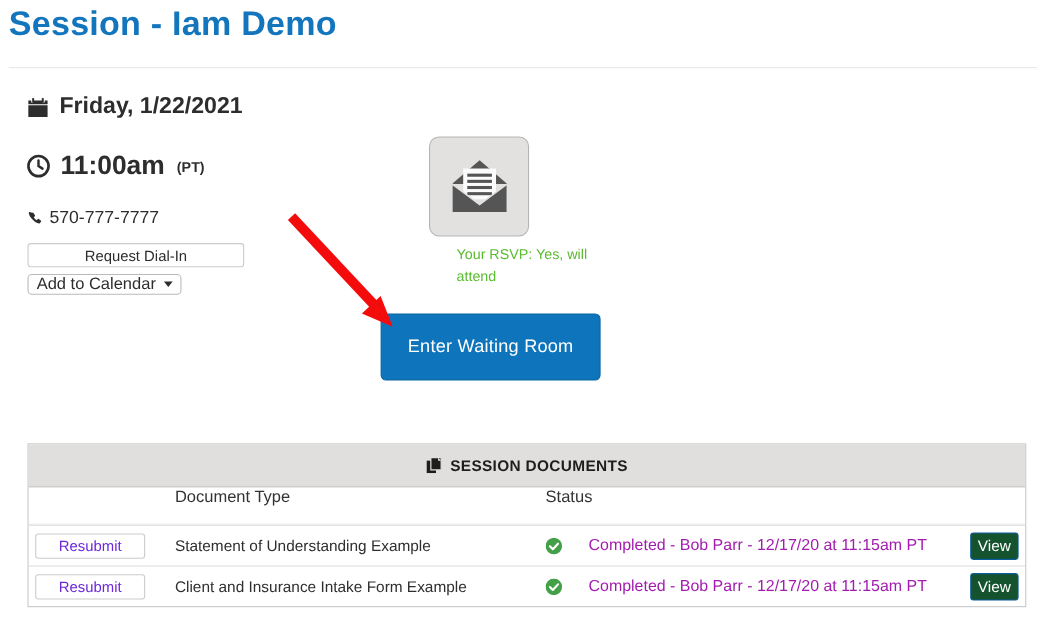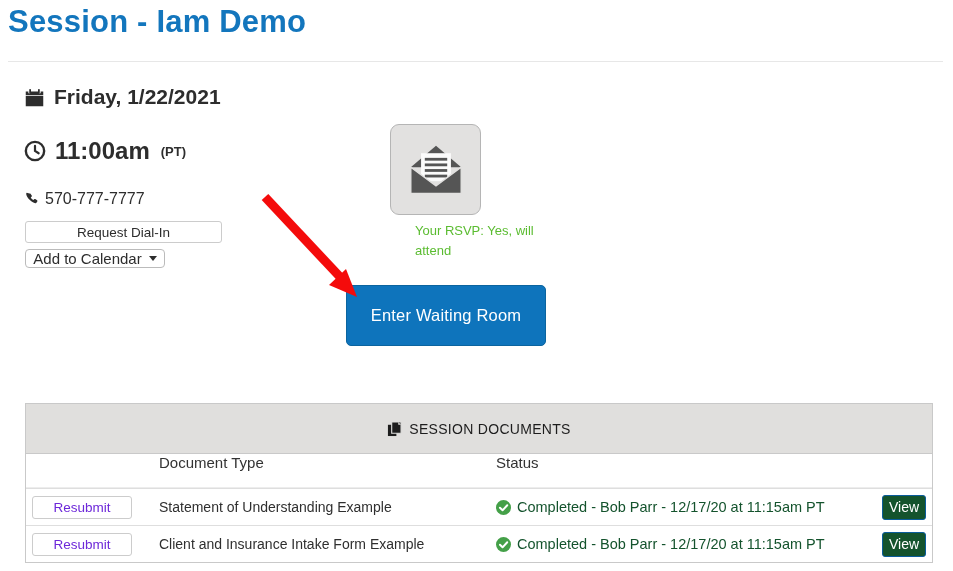--- a/index.html
+++ b/index.html
@@ -23,27 +23,27 @@
   .caret { width:0; height:0; border-left:4px solid transparent; border-right:4px solid transparent; border-top:5px solid #2d2d2d; display:inline-block; }
 
   .rsvp-tile { position:absolute; left:390px; top:124px; width:91px; height:91px; background:#e2e1e0; border:1px solid #b5b5b5; border-radius:9px; display:flex; align-items:center; justify-content:center; cursor:pointer; }
   .rsvp-text { position:absolute; left:371px; top:221px; width:130px; font-size:13px; line-height:1.55; color:#5bbc31;margin-left:44px; }
 
   .enter-btn { position:absolute; left:346px; top:285px; width:200px; height:61px; background:#0e74bc; border:1px solid #0b649f; border-radius:5px; color:#fff; font-size:16.5px; font-weight:500; display:flex; align-items:center; justify-content:center; cursor:pointer; letter-spacing:.2px; }
 
   .arrow-overlay { position:absolute; left:253px; top:185px; width:125px; height:130px; pointer-events:none; }
 
   .tbl { position:absolute; left:25px; top:403px; width:908px; border:1px solid #c9c9c9; background:#fff; }
-  .tbl-caption { height:50px; background:#e0dfdd; border-bottom:1px solid #c9c9c9; display:flex; align-items:center; justify-content:center; gap:7px; font-size:14px; font-weight:400; color:#1d1d1d; letter-spacing:.3px; }
+  .tbl-caption { height:39px; background:#e0dfdd; border-bottom:1px solid #c9c9c9; display:flex; align-items:center; justify-content:center; gap:7px; font-size:14px; font-weight:700; color:#1d1d1d; letter-spacing:.3px; }
   .tbl-head { height:34px; display:flex; font-size:15px; color:#333; border-bottom:1px solid #ededed; }
   .tbl-row { height:37px; display:flex; align-items:center; border-top:1px solid #dedede; }
   .tbl-row:first-of-type { border-top:none; }
   .cell-action { width:133px; padding-left:6px; }
   .cell-doc { width:337px; font-size:14px; color:#2f2f2f; }
-  .cell-status { flex:1; display:flex; align-items:center; gap:6px; font-size:14.5px; color:#14532d; }
+  .cell-status { flex:1; display:flex; align-items:center; gap:24px; font-size:14.5px; color:#a21caf; }
   .cell-view { width:56px; display:flex; justify-content:flex-end; padding-right:6px; }
   .head-doc { width:337px; margin-left:133px; }
   .resubmit-btn { width:100px; height:23px; border:1px solid #ccc; border-radius:3px; background:#fff; font-size:13.5px; color:#6d28d9; cursor:pointer; }
   .view-btn { width:44px; height:25px; background:#14532d; border:1px solid #0a5c9b; border-radius:3px; color:#fff; font-size:14px; cursor:pointer; }
 
   svg { display:block; }
 </style>
 </head>
 <body>
 

